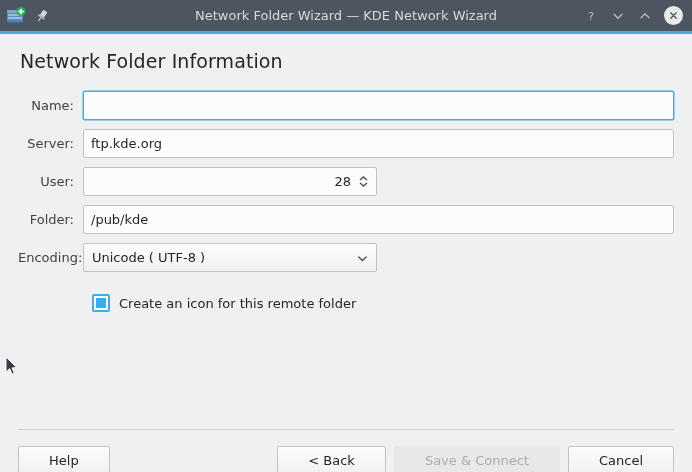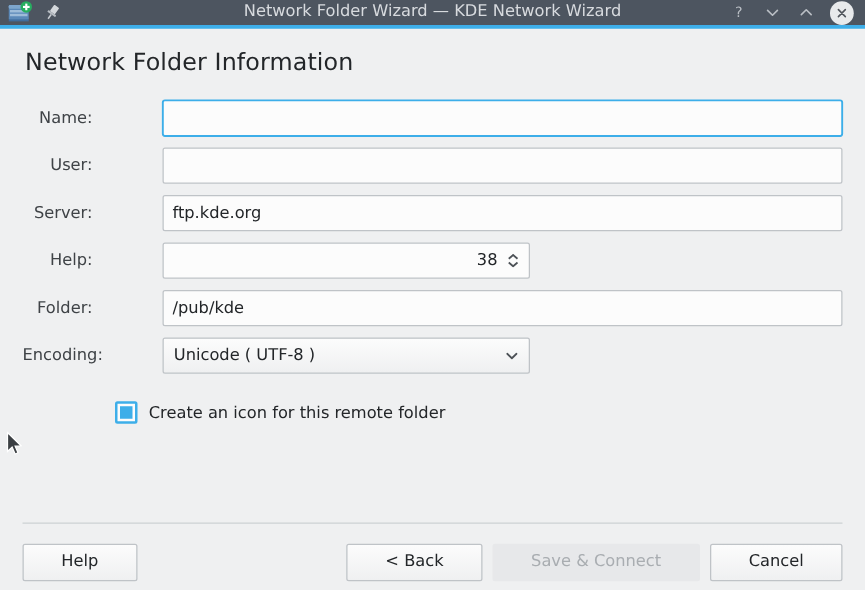--- a/index.html
+++ b/index.html
@@ -11,21 +11,21 @@
   body {
     font-family: "DejaVu Sans", "Liberation Sans", sans-serif;
     background: #eff0f1;
     color: #232629;
     font-size: 13px;
     position: relative;
   }
 
   
   .titlebar {
-    height: 20px;
+    height: 31px;
     background: #4d5560;
     display: flex;
     align-items: center;
     position: relative;
     user-select: none;
   }
   .tb-left {
     display: flex;
     align-items: center;
     gap: 8px;
@@ -97,21 +97,20 @@
   }
   .desc .it { font-style: italic; }
   .desc .bd { font-weight: bold; }
 
   
   .form { margin-top: 19px; }
   .row {
     display: flex;
     align-items: center;
     margin-bottom: 9px;
-    gap: 47px;
   }
   .lbl {
     width: 65px;
     text-align: right;
     padding-right: 9px;
     font-size: 13px;
     color: #3f4347;
     flex: 0 0 auto;
   }
   .field {
@@ -313,38 +312,32 @@
 
   <div class="form">
 
     <div class="row">
       <div class="lbl">Name:</div>
       <div class="field focused">
         <span class="val"></span>
       </div>
     </div>
 
-    <div class="row">
-      <div class="lbl">User:</div>
-      <div class="field">
-        <span class="val"></span>
-      </div>
-    </div>
 
     <div class="row">
       <div class="lbl">Server:</div>
       <div class="field">
         <span class="val">ftp.kde.org</span>
       </div>
     </div>
 
     <div class="row port">
-      <div class="lbl">Help:</div>
+      <div class="lbl">User:</div>
       <div class="field spin">
-        <span class="val">38</span>
+        <span class="val">28</span>
         <span class="spin-arrows">
           <svg class="chev" viewBox="0 0 9 5">
             <path d="M1 4 L4.5 1 L8 4"></path>
           </svg>
           <svg class="chev" viewBox="0 0 9 5">
             <path d="M1 1 L4.5 4 L8 1"></path>
           </svg>
         </span>
       </div>
     </div>

